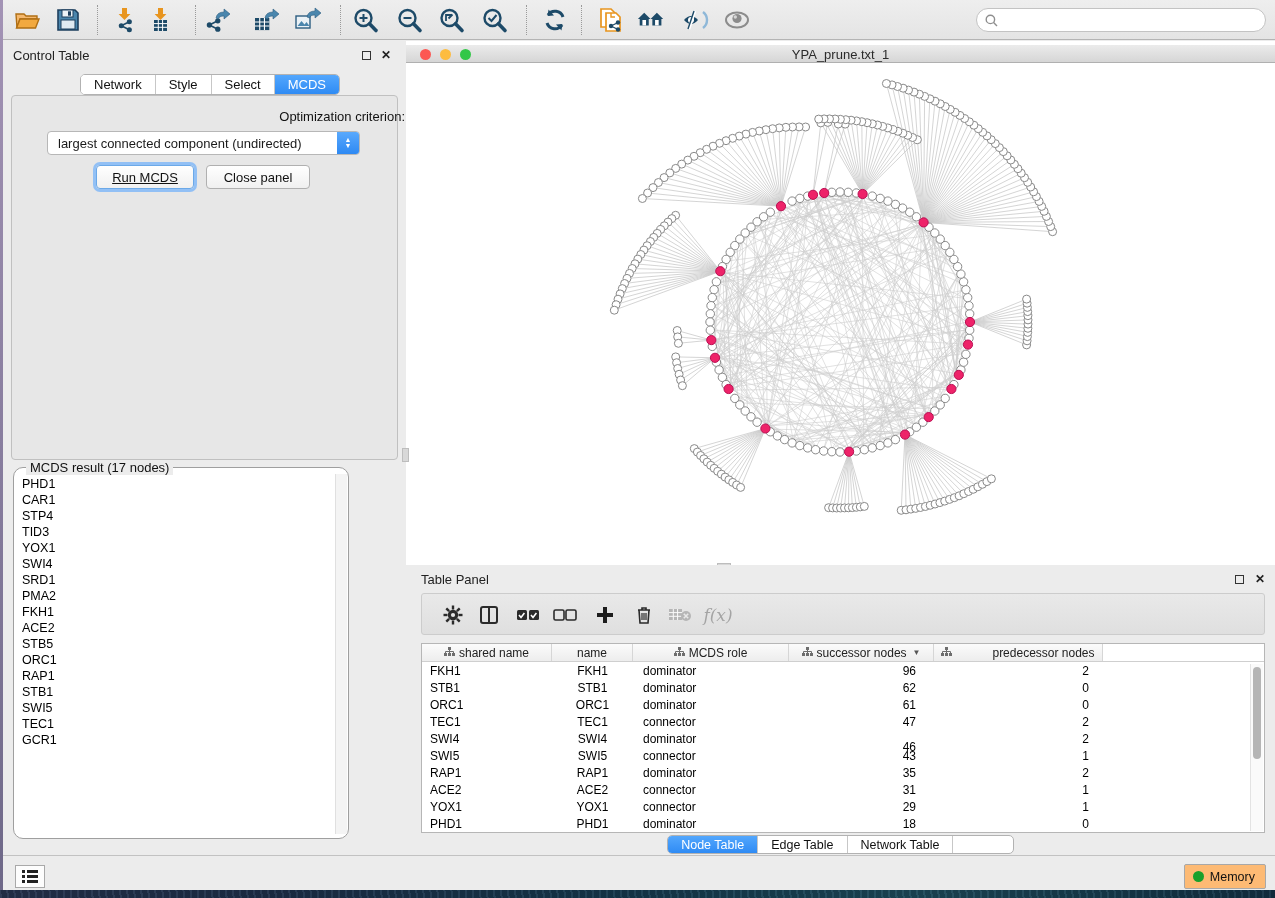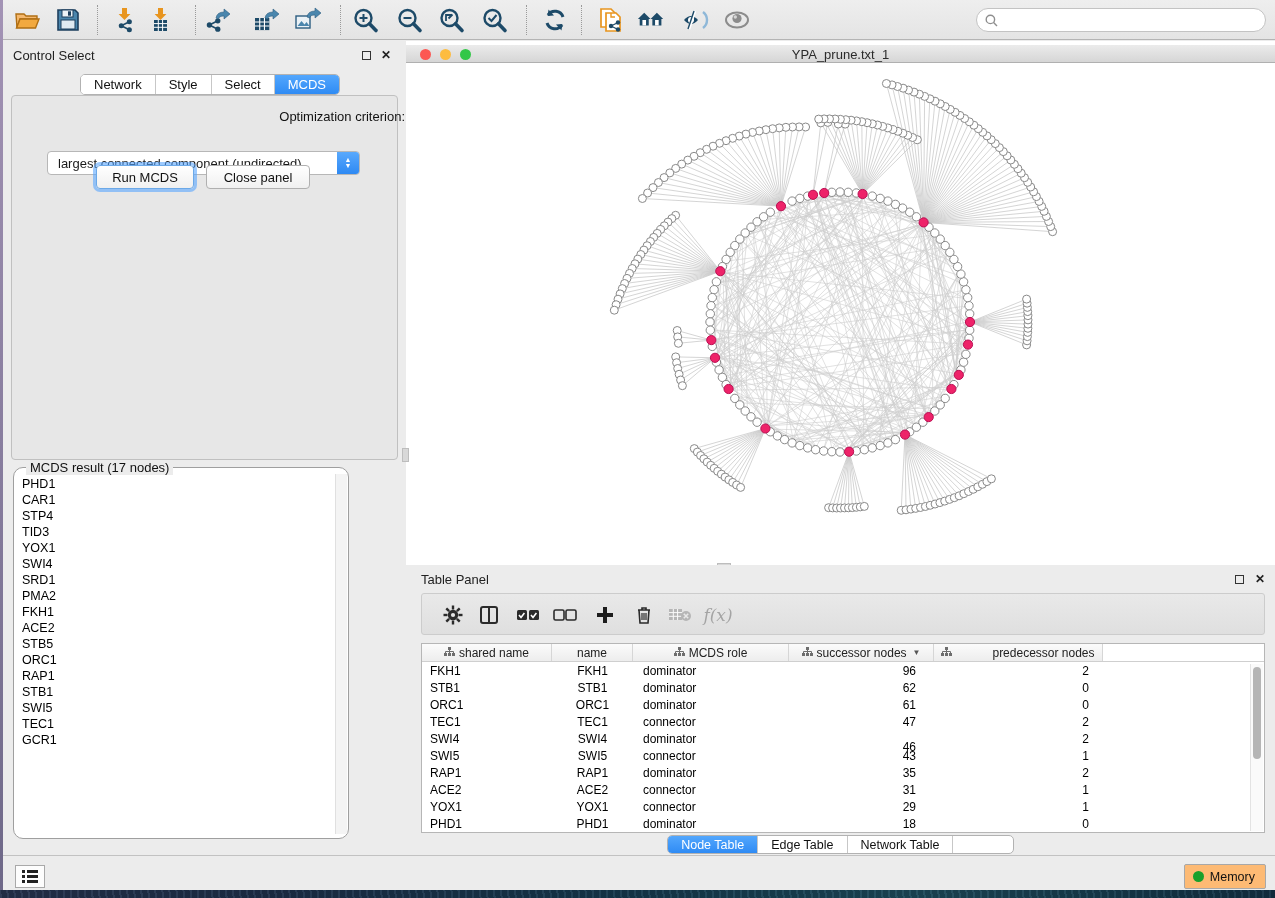--- a/index.html
+++ b/index.html
@@ -42,30 +42,30 @@
     border-right:1px solid #c7c7c7; background:#fff; color:#111; }
   .seg-tab:last-child { border-right:none; }
   .seg-tab.active { background:linear-gradient(#53a7fd,#2f8bf4); color:#fff; }
 
   .cp-box { position:absolute; left:8px; top:54px; width:387px; height:365px;
     background:#e7e7e7; border:1px solid #c0c0c0; border-radius:4px; }
   .opt-label { position:absolute; left:0; top:68px; width:100%; text-align:right;
     font-size:13px; color:#111; }
   .dropdown { position:absolute; left:44px; top:90px; width:313px; height:24px;
     background:#fff; border:1px solid #b7b7b7; border-radius:4px;
-    display:flex; align-items:center; font-size:13px;margin-top:20px; }
+    display:flex; align-items:center; font-size:13px; }
   .dropdown .dd-text { padding-left:10px; flex:1; white-space:nowrap; }
   .dd-btn { width:22px; height:100%; border-radius:0 3px 3px 0;
     background:linear-gradient(#59a9fd,#2e89f3); display:flex; flex-direction:column;
     align-items:center; justify-content:center; color:#fff; }
   .dd-btn span { font-size:7px; line-height:6px; }
   .cp-btn { position:absolute; top:124px; height:24px; border:1px solid #b0b0b0; border-radius:4px;
     background:linear-gradient(#ffffff,#f0f0f0); font-size:13px; display:flex;
     align-items:center; justify-content:center; color:#111; }
-  .cp-btn.focused { box-shadow:0 0 0 3px rgba(90,167,255,.6); border-color:#6ca9e8; }
+  .cp-btn.focused { box-shadow:0 0 0 3px rgba(90,167,255,.6); border-color:#6ca9e8;text-decoration:underline; }
 
   .mcds-box { position:absolute; left:10px; top:426px; width:336px; height:372px;
     border:1px solid #9f9f9f; border-radius:10px; background:#fff; }
   .mcds-legend { position:absolute; left:12px; top:-8px; background:#ececec; padding:0 4px;
     font-size:13px; color:#111; }
   .mcds-list { position:absolute; inset:8px 14px 4px 8px; overflow:hidden;
     font-size:12.5px; line-height:16px; color:#000; }
   .mcds-scroll { position:absolute; right:1px; top:6px; width:12px; height:360px;
     background:#f4f4f4; border-left:1px solid #e0e0e0; }
 
@@ -276,21 +276,21 @@
       <svg width="13" height="13" viewBox="0 0 13 13">
         <circle cx="5.4" cy="5.4" r="4.2" fill="none" stroke="#8e8e8e" stroke-width="1.4"></circle>
         <line x1="8.6" y1="8.6" x2="12" y2="12" stroke="#8e8e8e" stroke-width="1.4"></line>
       </svg>
       <input type="text" placeholder="" style="">
     </div>
   </div>
 
   <div class="control-panel">
     <div class="panel-head">
-      <span class="panel-title">Control Select</span>
+      <span class="panel-title">Control Table</span>
       <span class="float-ico" style="left:359px"></span>
       <span class="close-ico" style="left:378px">✕</span>
     </div>
     <div class="seg-tabs" style="left:77px; top:33px;" id="cp-tabs">
         <div class="seg-tab">Network</div>
         <div class="seg-tab">Style</div>
         <div class="seg-tab">Select</div>
         <div class="seg-tab active">MCDS</div>
       </div>
     <div class="cp-box"></div>

